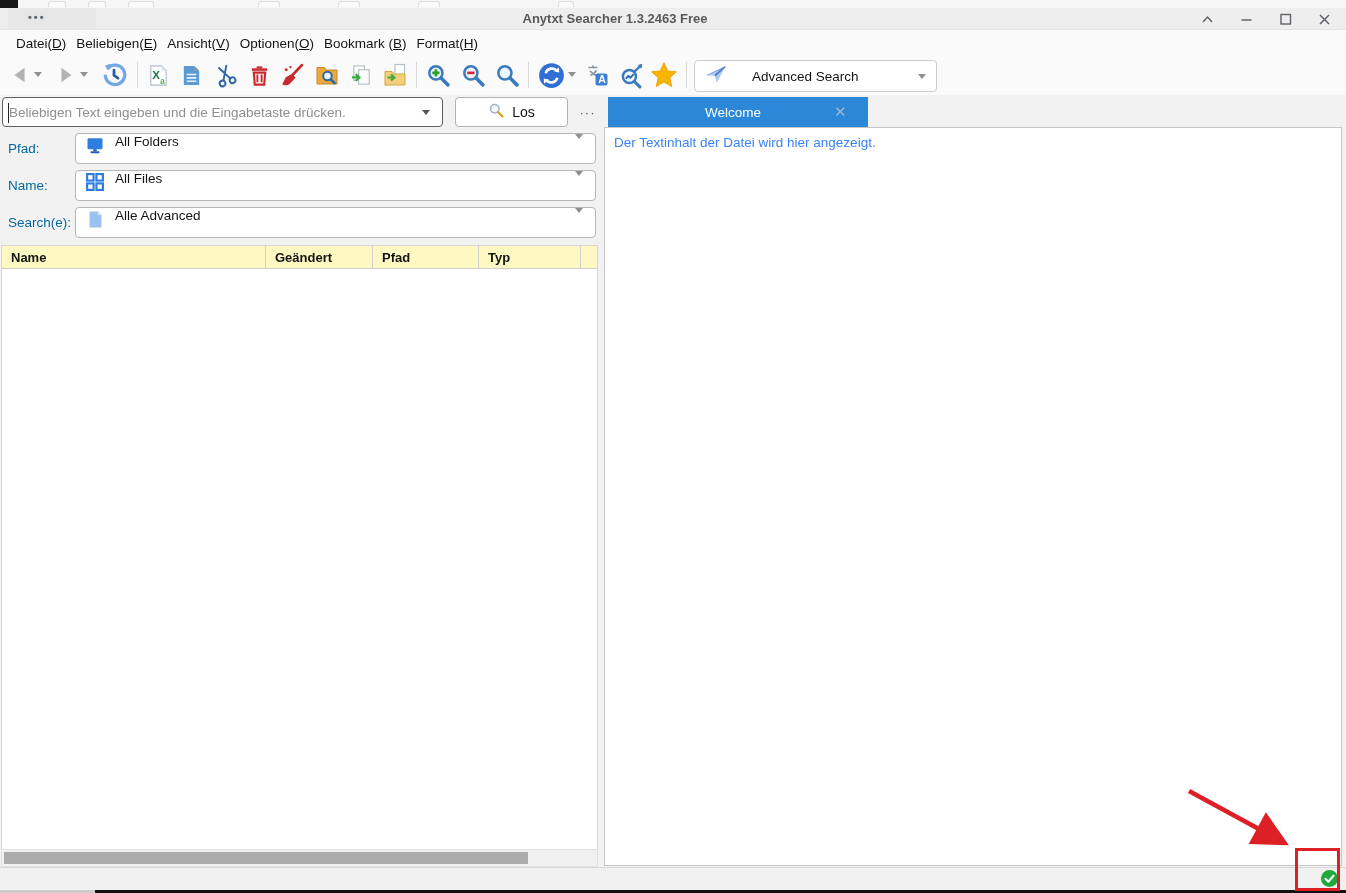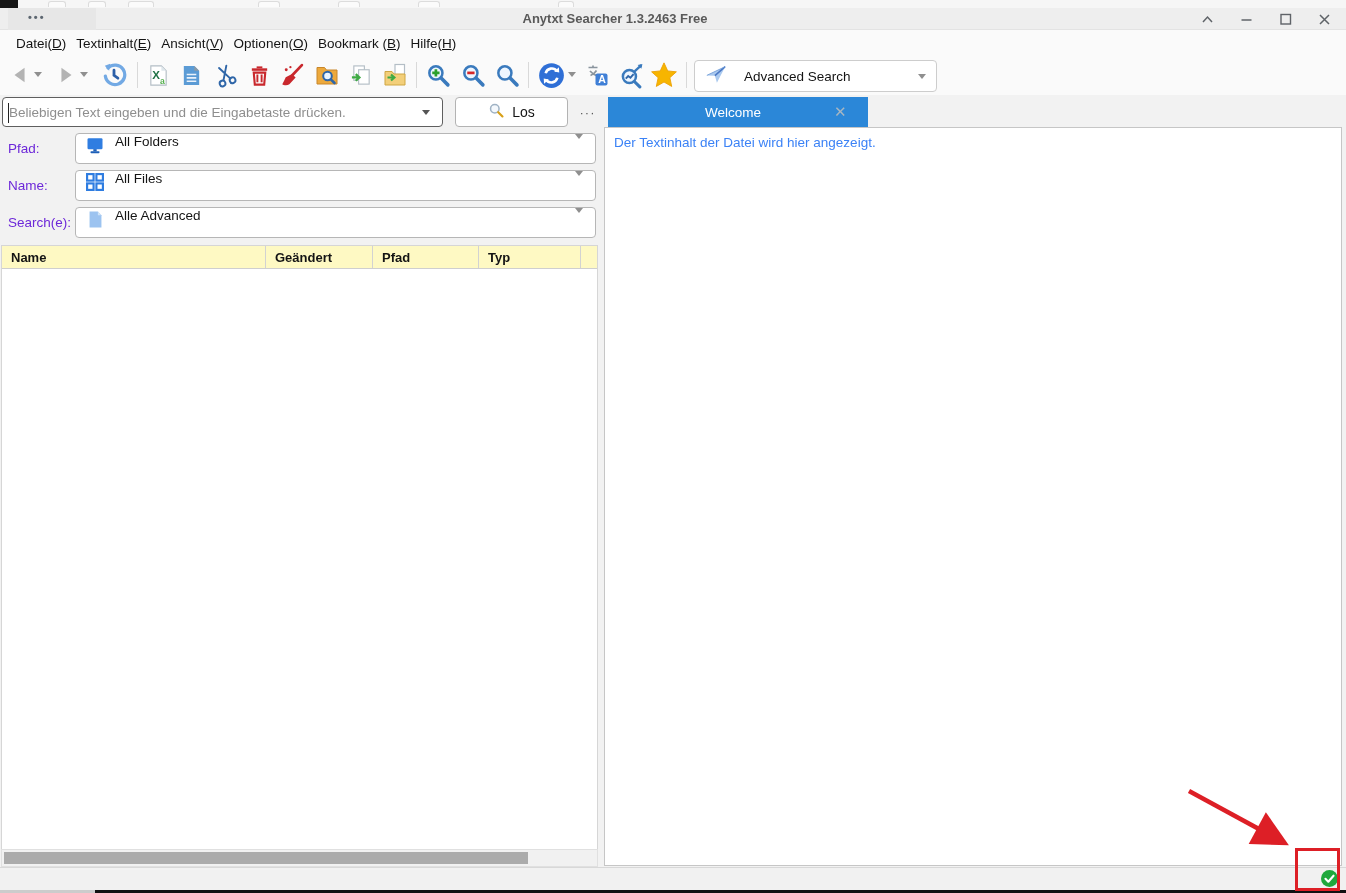--- a/index.html
+++ b/index.html
@@ -25,35 +25,35 @@
   .menu-item{font-size:13.5px;color:#141414;white-space:nowrap;cursor:default;}
   .menu-item .ukey{text-decoration:underline;}
 
   
   .toolbar{position:absolute;left:0;top:56px;width:1346px;height:39px;background:#fafafa;}
   .tbi{position:absolute;top:5px;width:28px;height:28px;display:flex;align-items:center;justify-content:center;}
   .tbi svg{display:block;}
   .tb-caret{position:absolute;top:16px;width:10px;height:8px;}
   .tb-sep{position:absolute;top:6px;width:1px;height:26px;background:#d9d9d9;}
   .adv-combo{position:absolute;left:694px;top:4px;width:243px;height:32px;background:#fff;border:1px solid #cdcdcd;border-radius:4px;display:flex;align-items:center;padding:0 10px;}
-  .adv-combo .lbl{font-size:13.5px;color:#141414;margin-left:17px;flex:1;}
+  .adv-combo .lbl{font-size:13.5px;color:#141414;margin-left:25px;flex:1;}
 
   .caret-down{width:0;height:0;border-left:4.5px solid transparent;border-right:4.5px solid transparent;border-top:5px solid #8f8f8f;}
 
   
   .search-input-wrap{position:absolute;left:2px;top:97px;width:441px;height:30px;background:#fff;border:1px solid #5f5f5f;border-radius:4px;display:flex;align-items:center;}
   .search-input{flex:1;border:none;outline:none;background:transparent;font-size:13.5px;color:#141414;padding:0 6px;height:26px;}
   .search-input::placeholder{color:#8e8e8e;opacity:1;}
   .input-caret-line{position:absolute;left:5px;top:5px;width:1px;height:20px;background:#222;}
   .search-input-wrap .dd{padding:0 12px;}
   .go-btn{position:absolute;left:455px;top:97px;width:113px;height:30px;background:#fff;border:1px solid #b3b3b3;border-radius:4px;display:flex;align-items:center;justify-content:center;gap:7px;font-size:14px;color:#141414;}
   .more-btn{position:absolute;left:575px;top:97px;width:25px;height:30px;display:flex;align-items:center;justify-content:center;color:#5a5a5a;font-size:13px;letter-spacing:1px;}
 
   
-  .f-label{position:absolute;left:8px;font-size:13.5px;color:#6d28d9;white-space:nowrap;}
+  .f-label{position:absolute;left:8px;font-size:13.5px;color:#0369a1;white-space:nowrap;}
   .combo{position:absolute;left:75px;width:521px;height:31px;background:#fff;border:1px solid #b6b6b6;border-radius:4px;display:flex;padding:0 12px 0 8px;}
   .combo .cicon{width:22px;height:22px;display:flex;align-items:center;justify-content:center;}
   .combo .cval{flex:1;font-size:13.5px;color:#141414;margin-left:9px;}
 
   
   .table-wrap{position:absolute;left:1px;top:245px;width:597px;height:604px;background:#fff;border:1px solid #d6d6d6;}
   .thead{display:flex;height:23px;background:#fef9c3;border-bottom:1px solid #cfcfcf;}
   .th{font-size:13px;font-weight:bold;color:#141414;display:flex;align-items:center;padding-left:9px;border-right:1px solid #d2d2d2;overflow:hidden;white-space:nowrap;}
   .th:last-child{border-right:none;}
   .tbody{height:580px;background:#fff;}
@@ -120,25 +120,25 @@
       <div class="win-btn">
         <svg width="15" height="13" viewBox="0 0 15 13">
             <path d="M3 2 L12 11 M12 2 L3 11" stroke="#5f6368" stroke-width="1.5"></path>
           </svg>
       </div>
     </div>
   </div>
 
   <div class="menubar">
     <div class="menu-item"><span>Datei(</span><span class="ukey">D</span><span>)</span></div>
-    <div class="menu-item"><span>Textinhalt(</span><span class="ukey">E</span><span>)</span></div>
+    <div class="menu-item"><span>Beliebigen(</span><span class="ukey">E</span><span>)</span></div>
     <div class="menu-item"><span>Ansicht(</span><span class="ukey">V</span><span>)</span></div>
     <div class="menu-item"><span>Optionen(</span><span class="ukey">O</span><span>)</span></div>
     <div class="menu-item"><span>Bookmark (</span><span class="ukey">B</span><span>)</span></div>
-    <div class="menu-item"><span>Hilfe(</span><span class="ukey">H</span><span>)</span></div>
+    <div class="menu-item"><span>Format(</span><span class="ukey">H</span><span>)</span></div>
   </div>
 
   <div class="toolbar">
     <div class="tbi" style="left:6px">
       <svg width="22" height="22" viewBox="0 0 24 24">
           <path d="M17 4 L6 12 L17 20 Z" fill="#b3b3b3"></path>
         </svg>
     </div>
     <div class="tb-caret" style="left:34px">
         <div class="caret-down"></div>

